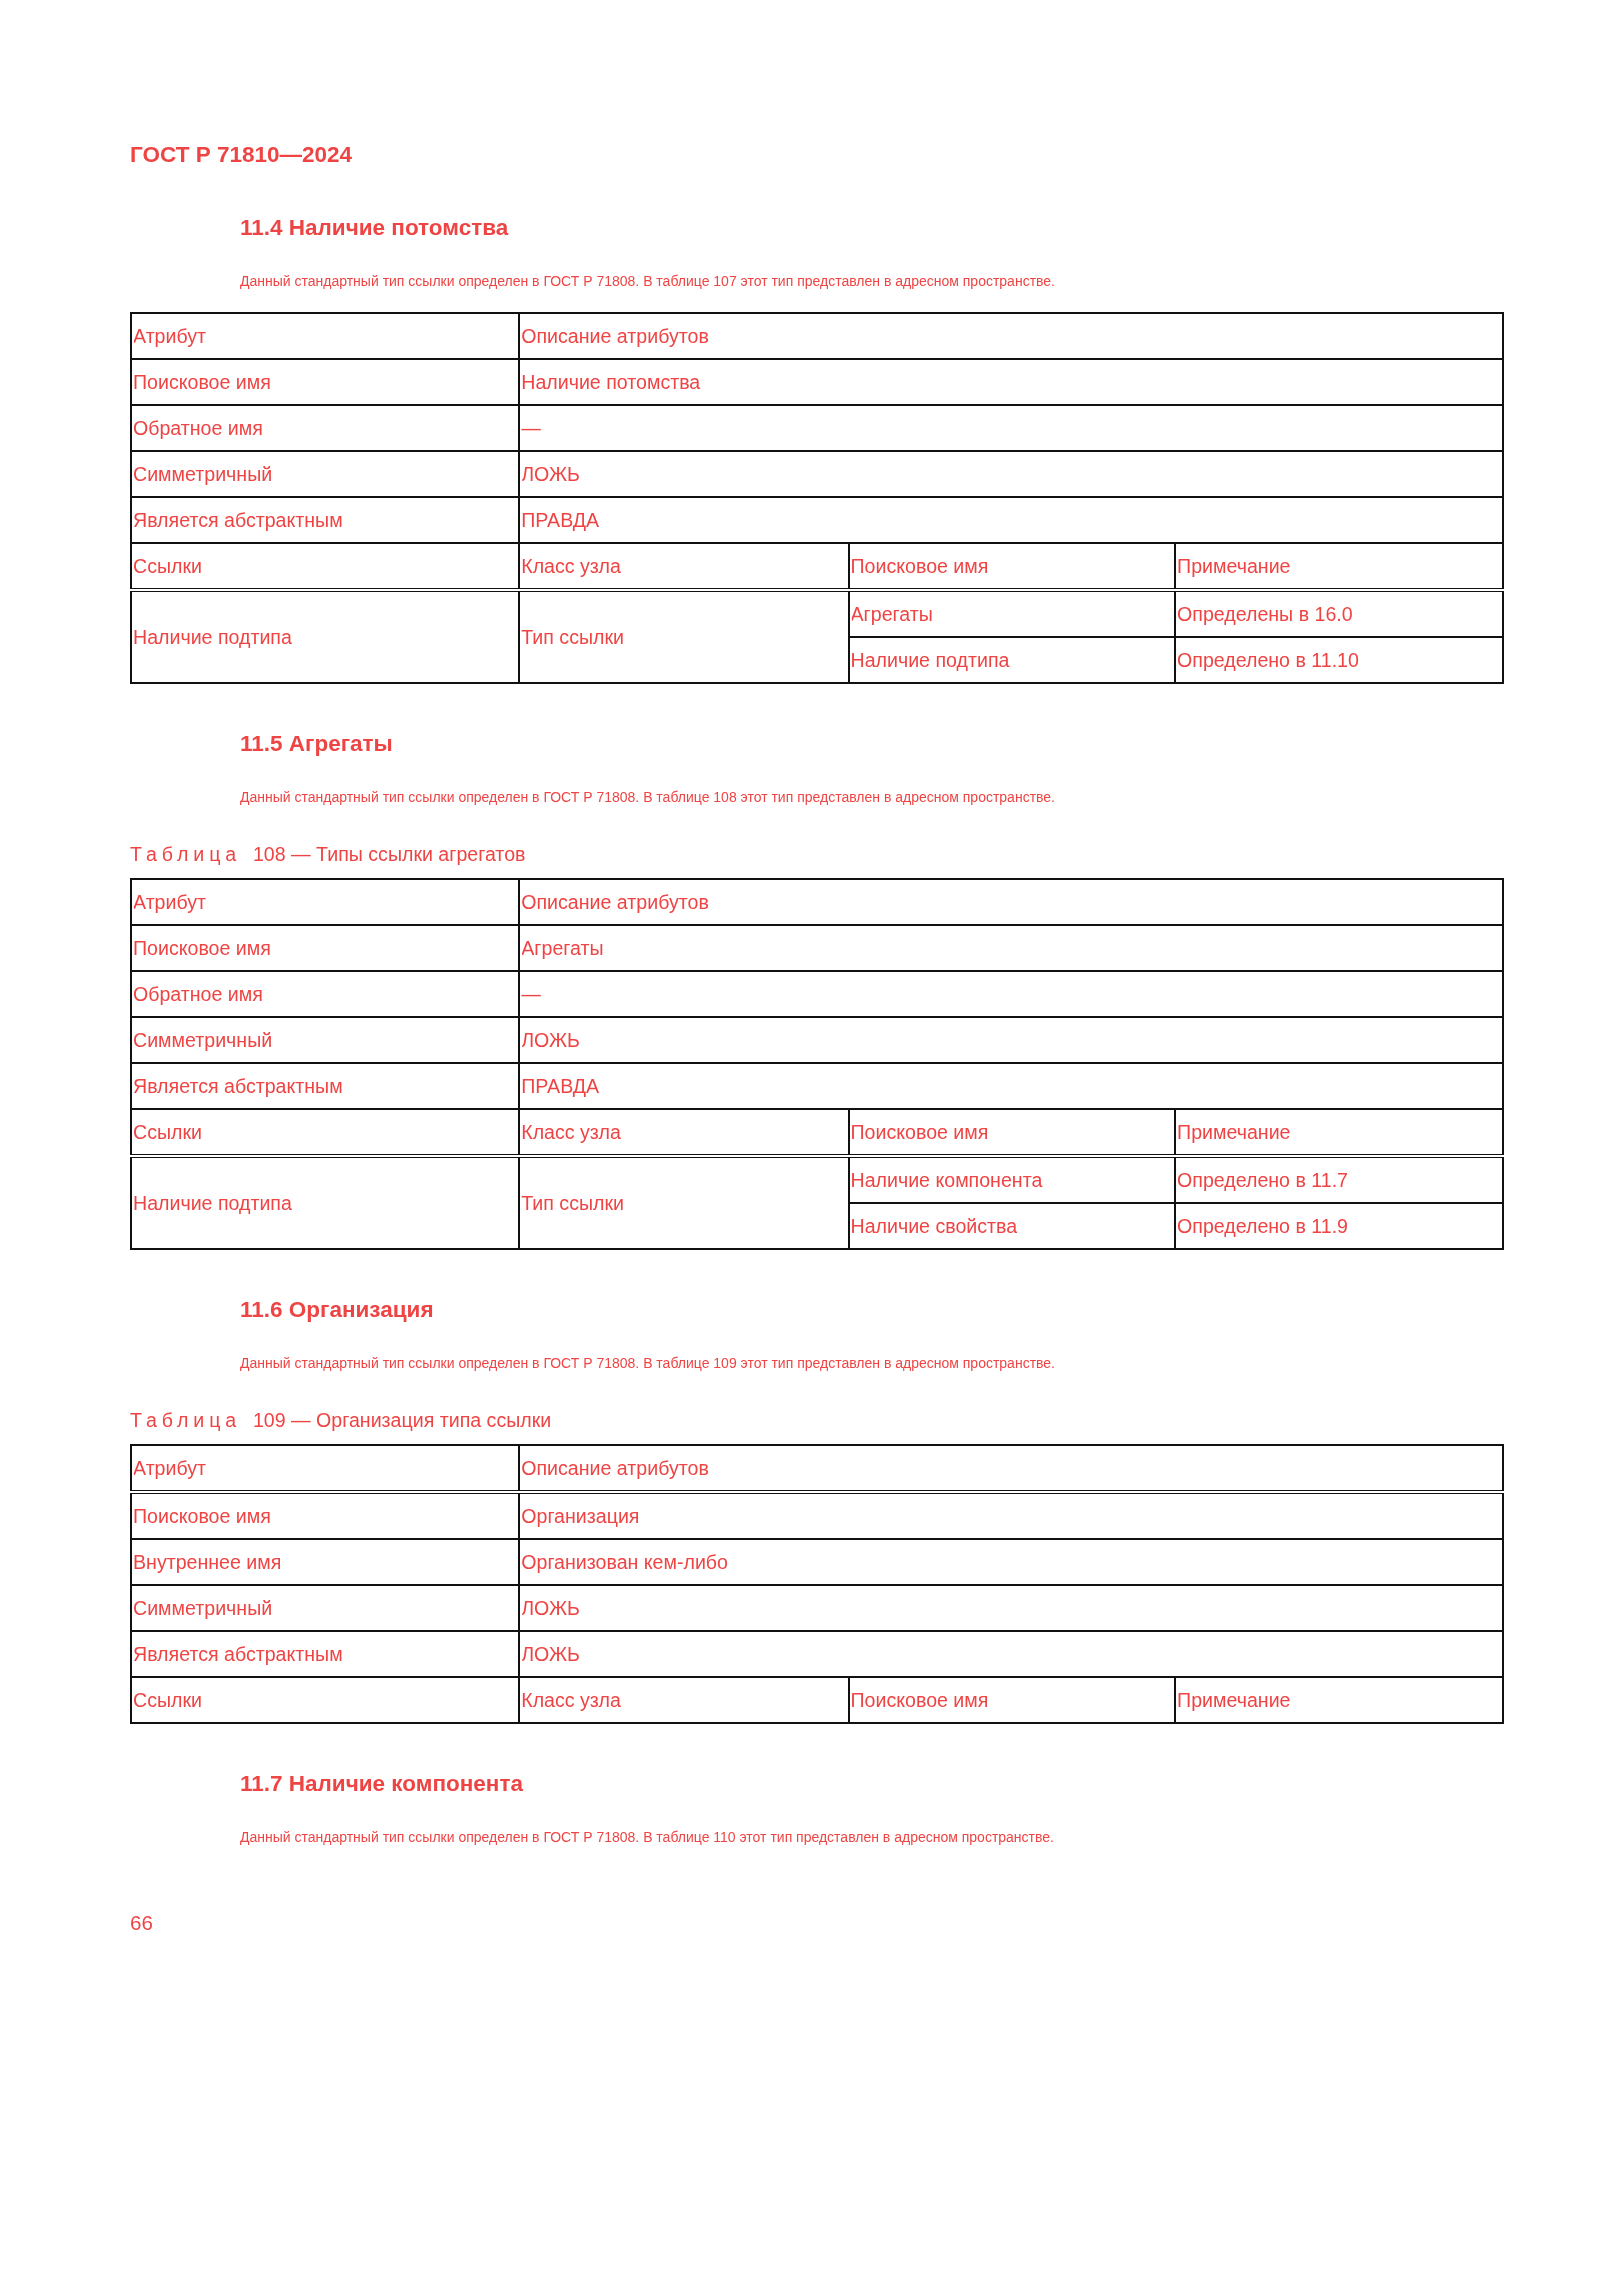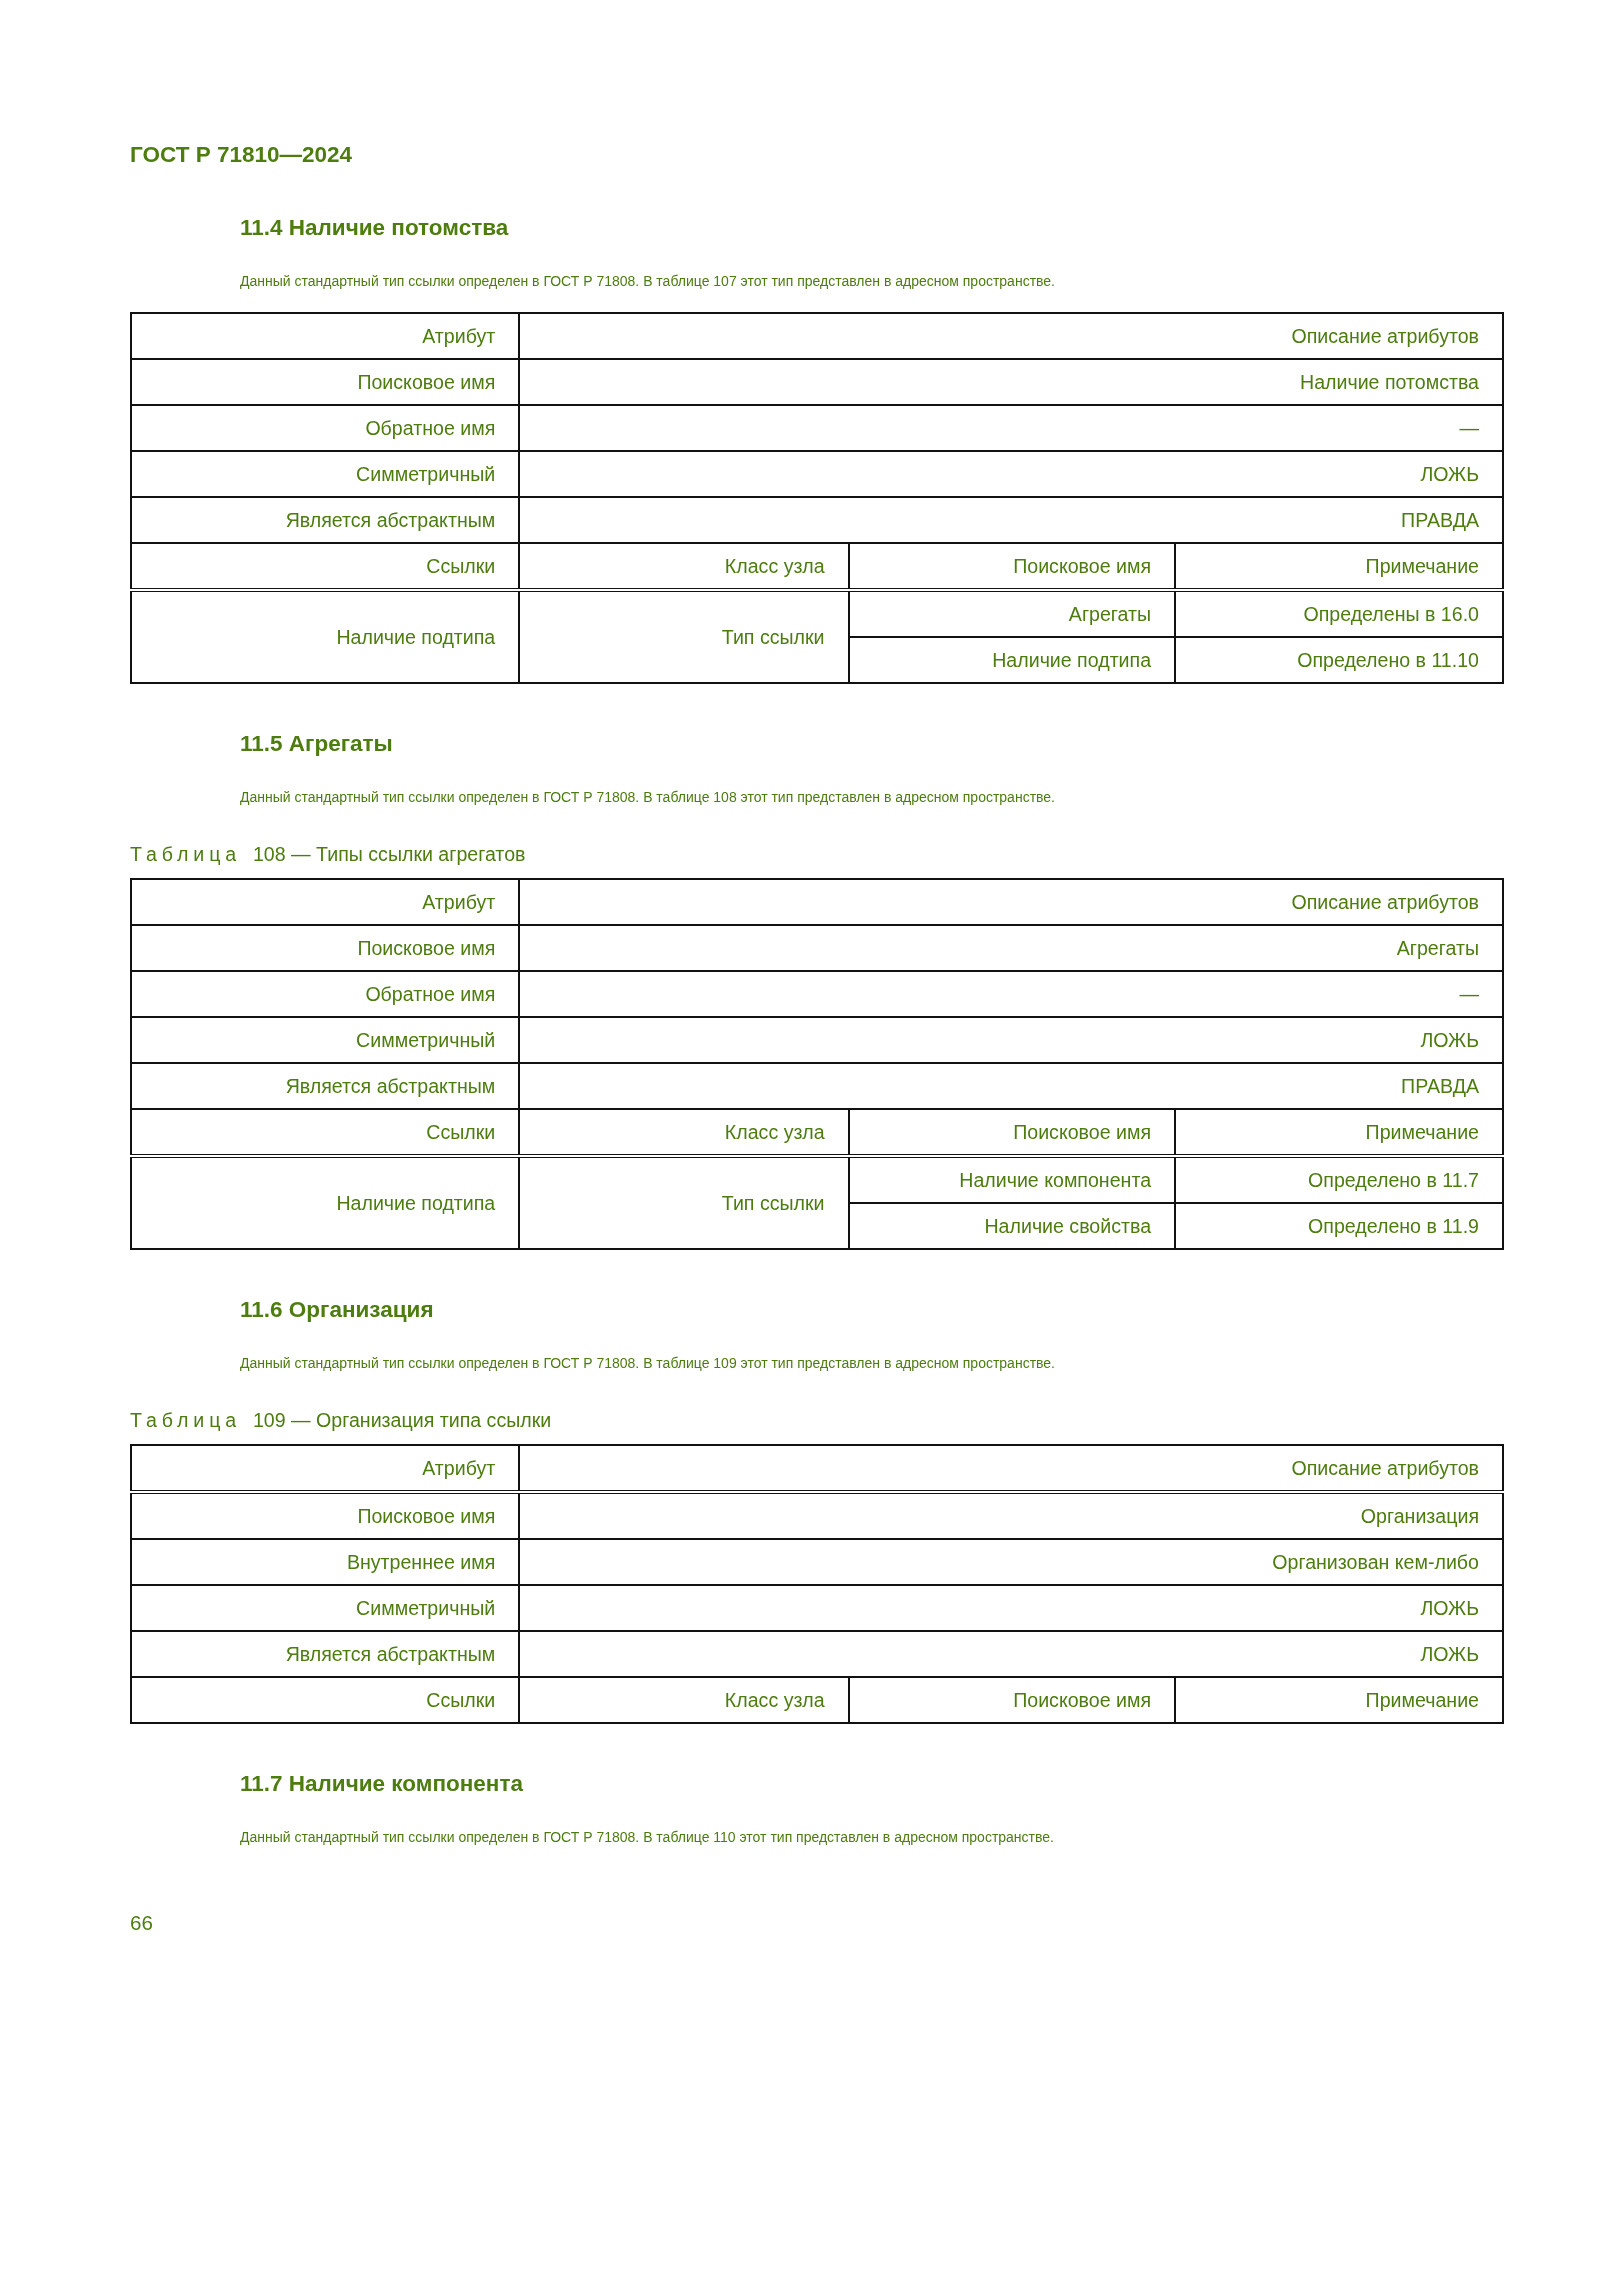--- a/index.html
+++ b/index.html
@@ -1,19 +1,19 @@
 <!DOCTYPE html>
 <html><head>
 <meta charset="utf-8">
 <style>
   html,body { margin:0; padding:0; background:#ffffff; }
   .page {
     width:1621px; height:2175px; box-sizing:border-box;
     padding:142px 117px 0 130px;
-    background:#ffffff; color:#4d7c0f;
+    background:#ffffff; color:#ef4444;
     font-family:"Liberation Sans", sans-serif;
     overflow:hidden;
   }
   .doc-header { font-size:22.5px; font-weight:bold; line-height:25.5px; }
   .sec-heading {
     font-size:22.5px; font-weight:bold; line-height:25.5px;
     margin:47px 0 0 0; padding-left:110px;
   }
   .para {
     font-size:14px; line-height:39px; margin:21.6px 0 0 0;
@@ -21,22 +21,22 @@
   }
   .tbl-caption { margin-top:25.5px; font-size:19.6px; line-height:23.5px; }
   .cap-word { letter-spacing:4.9px; margin-right:11.8px; }
   table.gost {
     border-collapse:collapse; width:100%; table-layout:fixed;
     margin-top:11.8px; border:2.9px solid #111;
   }
   table.gost td {
     border-left:2px solid #111; border-right:2px solid #111;
     border-top:2.9px solid #111; border-bottom:2.9px solid #111;
-    height:44px; padding:0 23px;
-    text-align:right; vertical-align:middle;
+    height:44px; padding:0 1px;
+    text-align:left; vertical-align:middle;
     font-size:19.6px; line-height:22.5px;
     overflow:hidden;
     border-radius:23px;
   }
   table.gost tr.dbl td { border-bottom:4.9px double #111; }
   col.c1 { width:28.3%; }
   col.c2 { width:24.0%; }
   col.c3 { width:23.8%; }
   col.c4 { width:23.9%; }
   .page-num { margin-top:54px; font-size:20.6px; }

